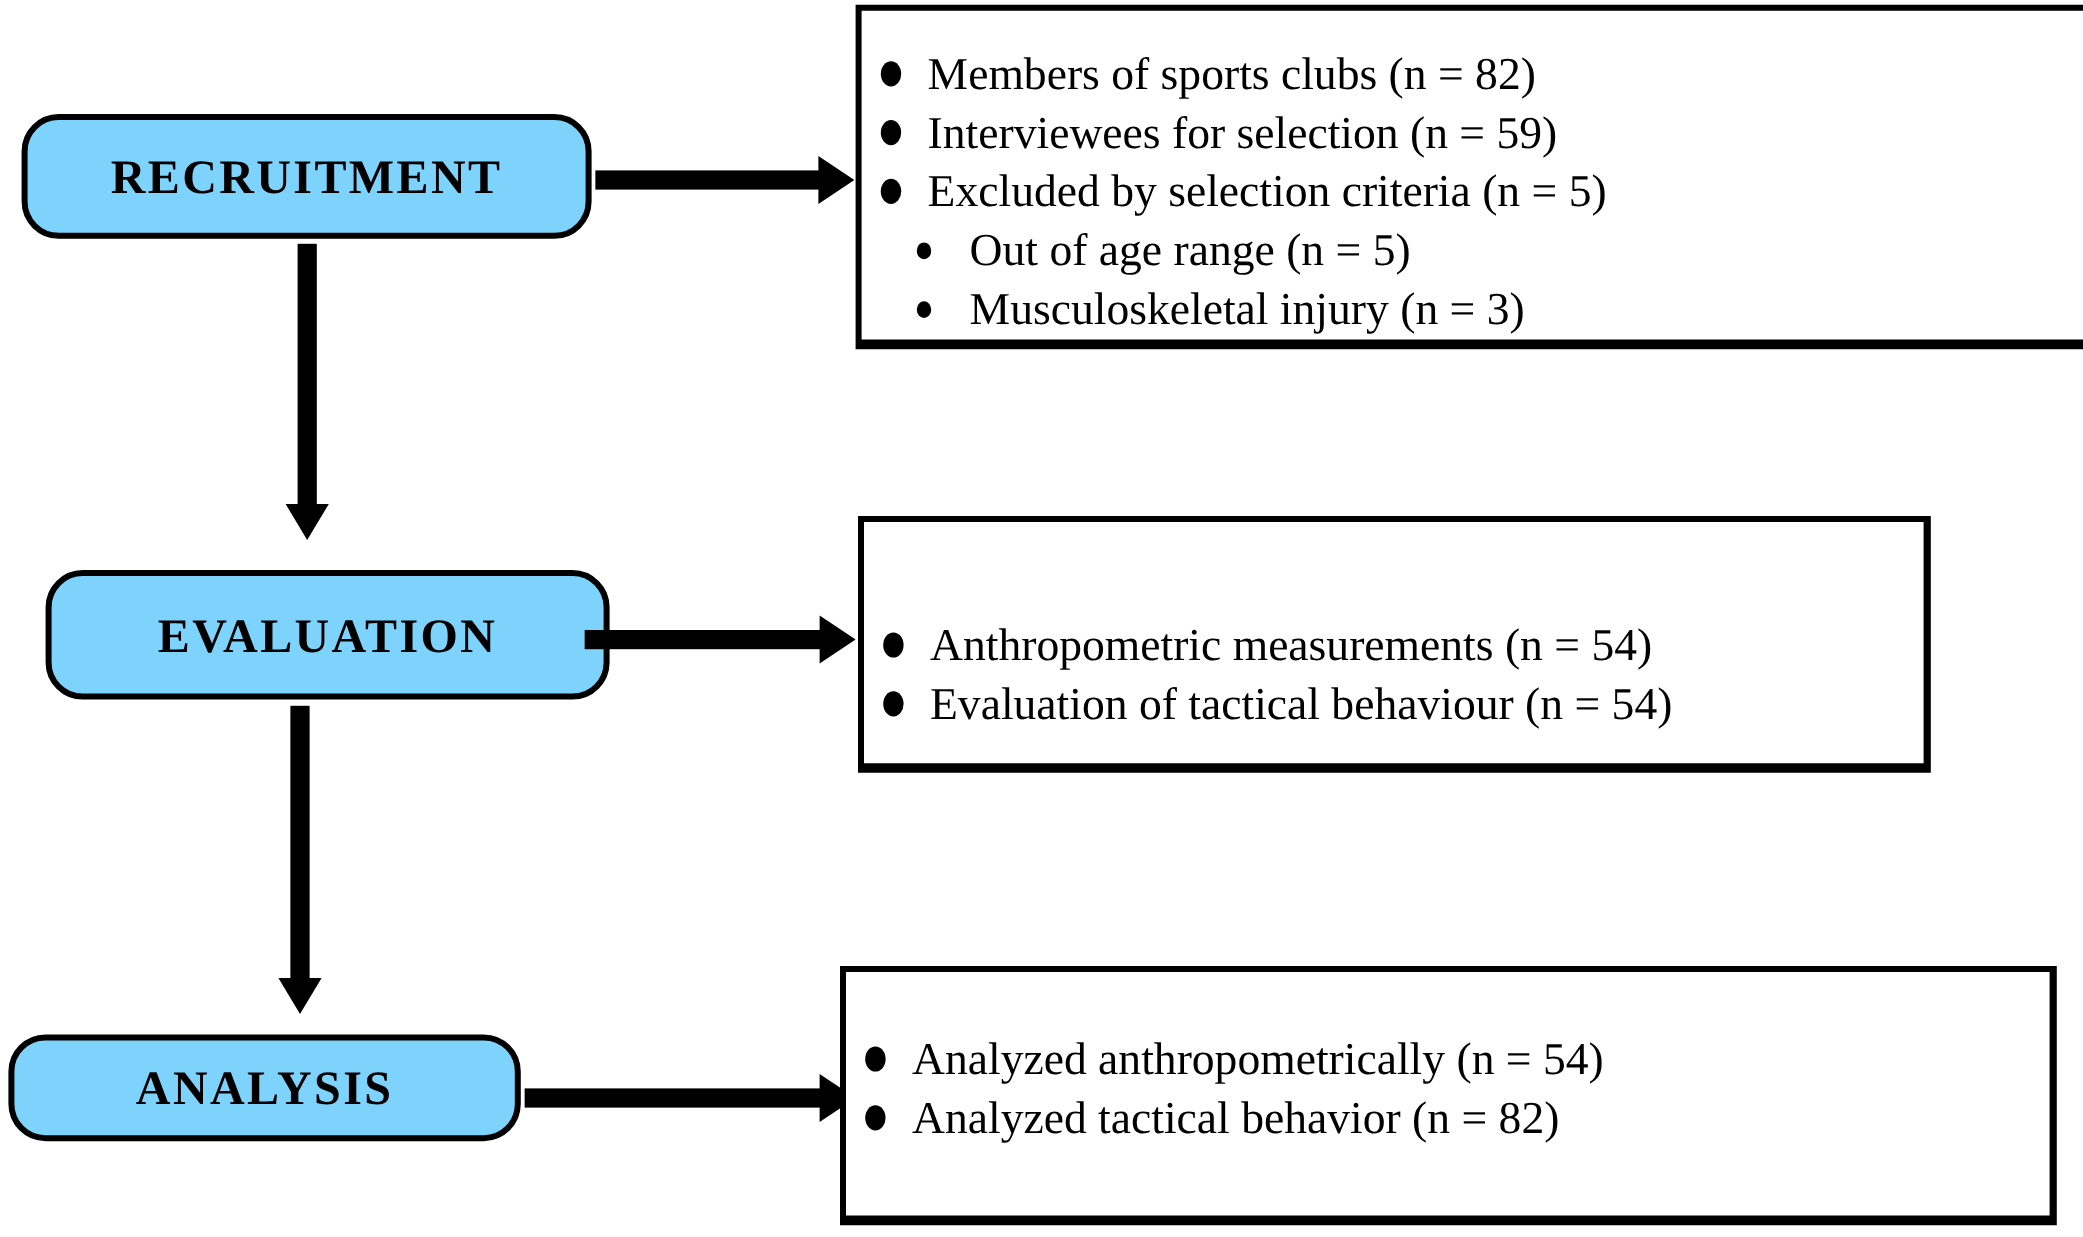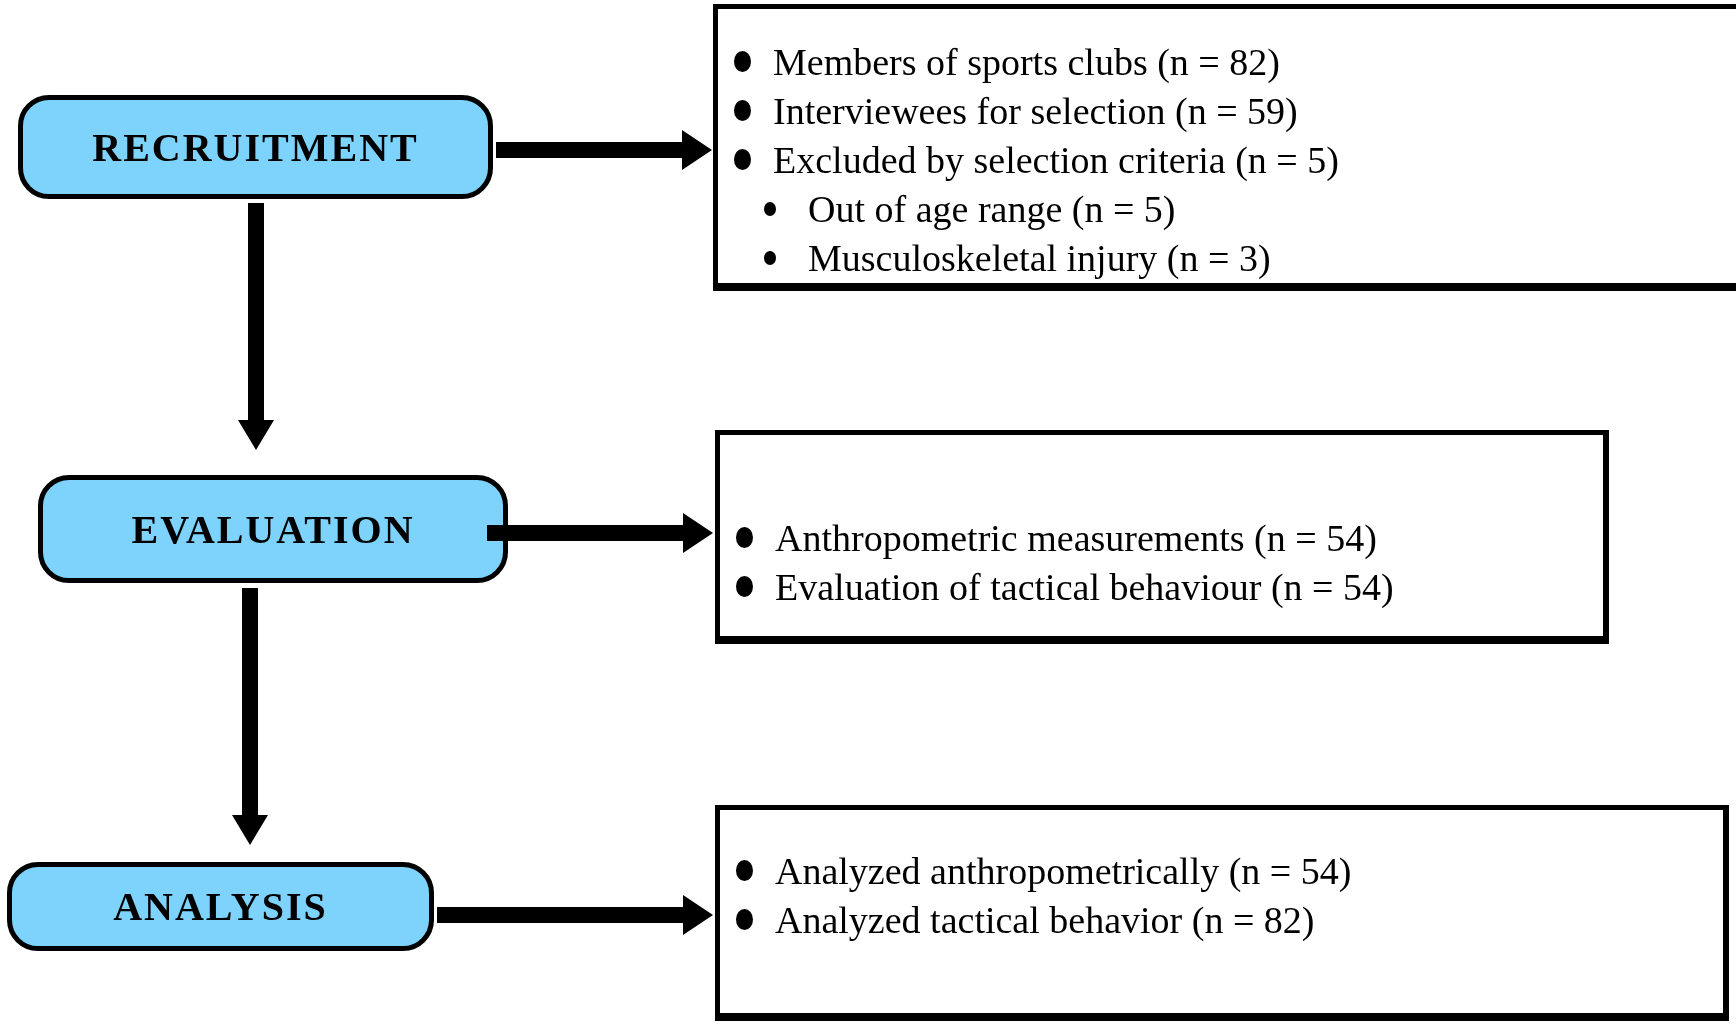--- a/index.html
+++ b/index.html
@@ -137,21 +137,21 @@
 
   <div class="stage-box" style="left:7px; top:862px; width:427px; height:89px;">
     <span class="stage-label">ANALYSIS</span>
   </div>
 
   <svg class="arrow" style="left:437px; top:891px;" width="276" height="48" viewBox="0 0 276 48">
     <rect class="ink" x="0" y="16" width="250" height="16"></rect>
     <polygon class="ink" points="246,4 246,44 276,24"></polygon>
   </svg>
 
-  <div class="detail-box" style="left:715px; top:805px; width:1014px; height:216px; padding-top:36px;">
+  <div class="detail-box" style="left:700px; top:805px; width:1014px; height:216px; padding-top:48px;">
     <div class="item">
       <span class="bullet"></span>
       <span>Analyzed anthropometrically (n = 54)</span>
     </div>
     <div class="item">
       <span class="bullet"></span>
       <span>Analyzed tactical behavior (n = 82)</span>
     </div>
   </div>
 

